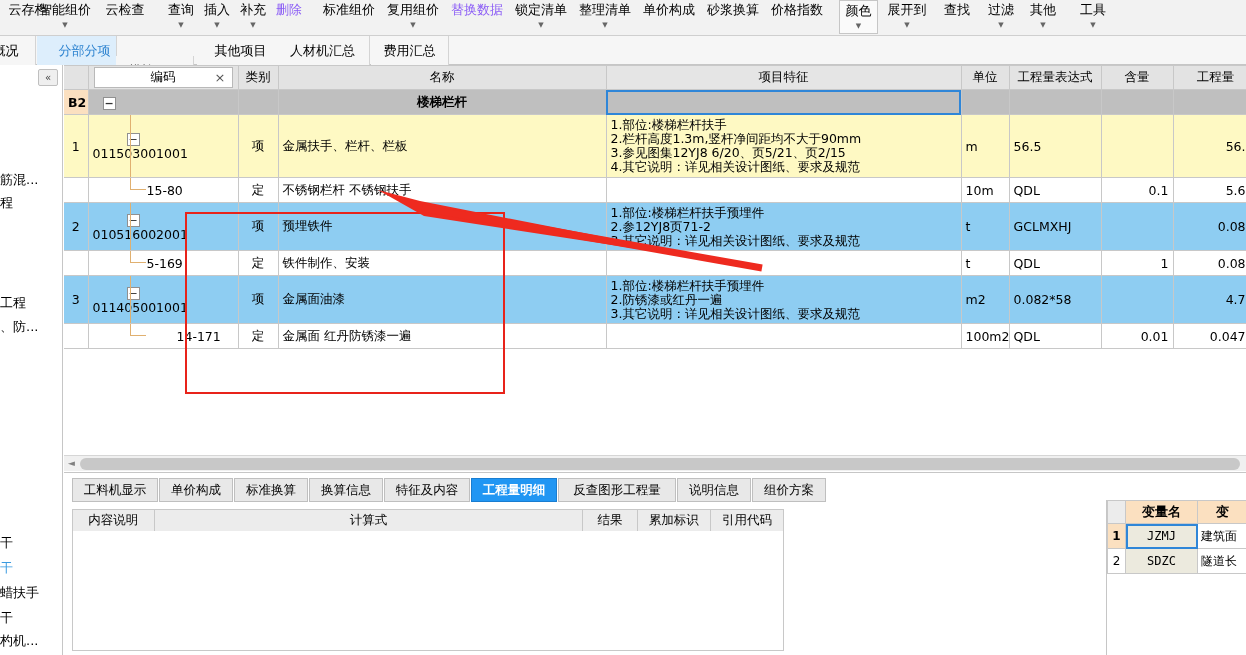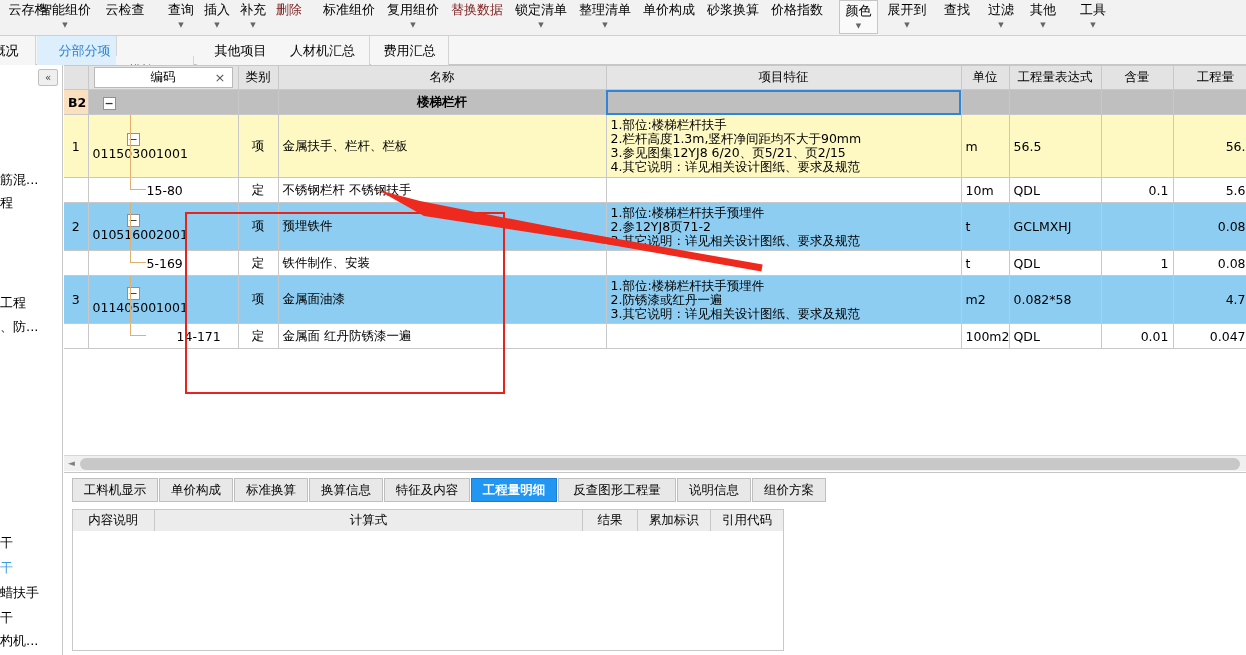--- a/index.html
+++ b/index.html
@@ -24,21 +24,21 @@
     position: absolute; top: 0; height: 36px;
     display: flex; flex-direction: column; align-items: center;
     justify-content: flex-start;
     padding-top: 2px;
     cursor: default;
   }
   .tb-label { font-size: 13px; line-height: 16px; white-space: nowrap; }
   .tb-caret {
     font-size: 7px; line-height: 9px; color: #666; margin-top: 3px;
   }
-  .tb-item.disabled .tb-label { color: #7f1d1d; }
+  .tb-item.disabled .tb-label { color: #8b5cf6; }
   .tb-item.boxed {
     background: #fafafa;
     border: 1px solid #c6c6c6;
     height: 34px;
   }
 
   
   .tabstrip {
     position: absolute; left: 0; top: 36px; width: 1246px; height: 29px;
     background: #f6f6f6;
@@ -523,20 +523,48 @@
               <th>结果</th>
               <th>累加标识</th>
               <th>引用代码</th>
             </tr>
           </thead>
       </table>
     </div>
     <div class="subbody"></div>
   </div>
 
+  <div class="varpanel">
+    <table class="vars">
+      <colgroup>
+          <col style="width:18px">
+          <col style="width:72px">
+          <col style="width:50px">
+        </colgroup>
+      <thead>
+          <tr id="var-head">
+            <th class="blank"></th>
+            <th>变量名</th>
+            <th>变</th>
+          </tr>
+        </thead>
+      <tbody id="var-body">
+          <tr>
+            <td class="idx">1</td>
+            <td class="name selcell">JZMJ</td>
+            <td class="desc">建筑面</td>
+          </tr>
+          <tr>
+            <td class="idx2">2</td>
+            <td class="name">SDZC</td>
+            <td class="desc">隧道长</td>
+          </tr>
+        </tbody>
+    </table>
+  </div>
 
   <div class="anno-rect"></div>
   <svg class="anno-svg" id="anno-svg" viewBox="0 0 1246 655">
       <defs>
         <marker id="ah" markerWidth="7" markerHeight="7" refX="1.5" refY="3.5" orient="auto">
           <polygon points="0,0 7,3.5 0,7" fill="#ee2a1f"></polygon>
         </marker>
       </defs>
       <path d="M 762 268 L 420 201 L 378 190 L 424 216 Z" fill="#ee2a1f"></path>
       <path d="M 762 268 L 422 208" stroke="#ee2a1f" stroke-width="7" fill="none"></path>

